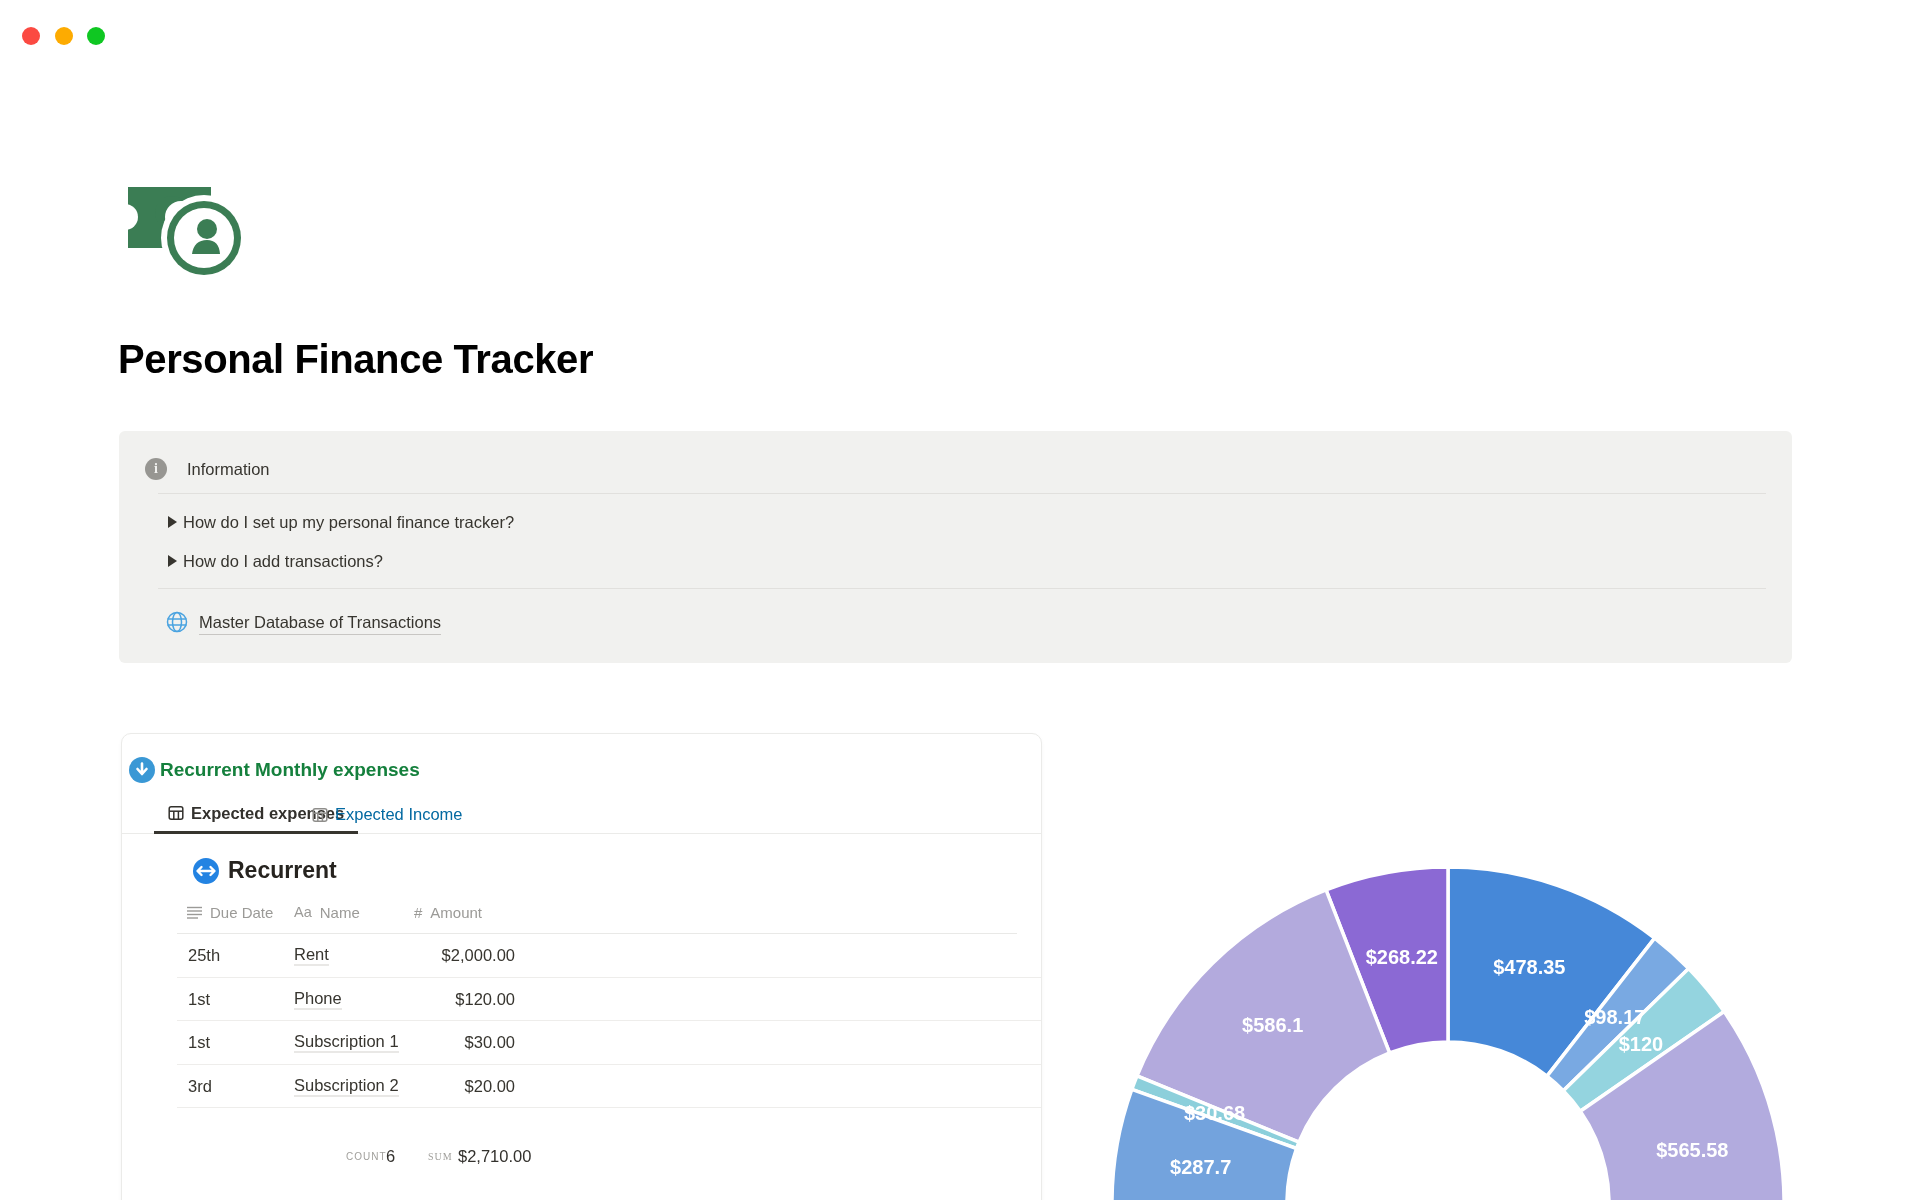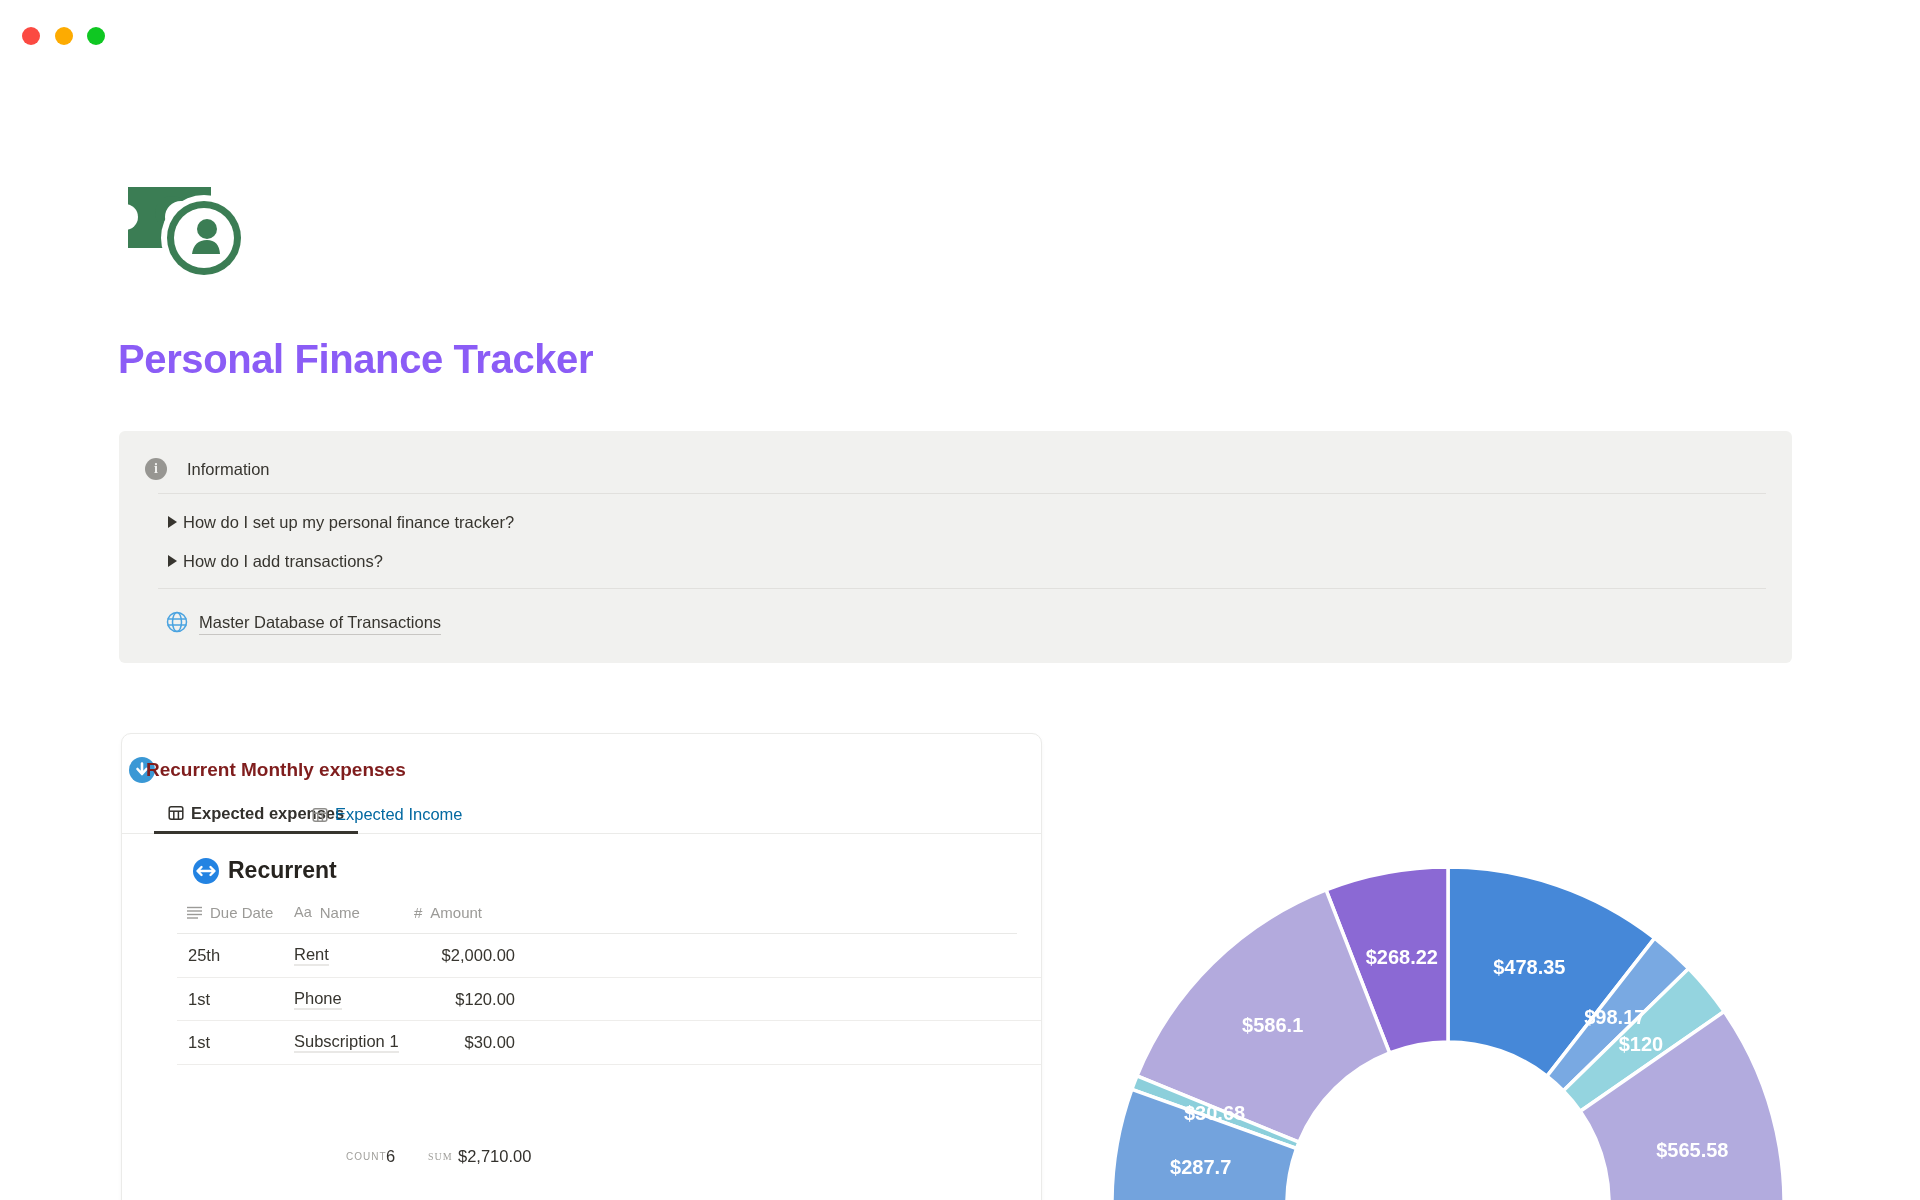--- a/index.html
+++ b/index.html
@@ -8,38 +8,38 @@
   .abs { position:absolute; }
   #stage { position:relative; width:1920px; height:1200px; background:#fff; overflow:hidden; }
 
   
   .dot { width:18px; height:18px; border-radius:50%; top:27px; }
 
   
   #page-icon { left:104px; top:176px; width:150px; height:105px; }
 
   
-  #page-title { left:118px; top:337px; font-size:40px; font-weight:700; color:#8b5cf6; letter-spacing:-0.4px; }
+  #page-title { left:118px; top:337px; font-size:40px; font-weight:700; color:#000000; letter-spacing:-0.4px; }
 
   
   #callout { left:119px; top:431px; width:1673px; height:232px; background:#f1f1ef; border-radius:6px; }
   .co-row { position:absolute; font-size:16.5px; color:#37352f; }
   .co-divider { position:absolute; left:39px; right:26px; height:1px; background:#e1e0dd; }
   #info-icon { left:26px; top:27px; width:22px; height:22px; border-radius:50%; background:#979692;
     color:#f1f1ef; font-size:14px; font-weight:700; text-align:center; line-height:22px; font-family:"Liberation Serif",serif; }
   .tog-arrow { position:absolute; width:0; height:0; border-left:9px solid #37352f;
     border-top:6px solid transparent; border-bottom:6px solid transparent; }
   .link-label { border-bottom:1px solid #c8c6c3; padding-bottom:2px; font-weight:500; }
 
   
   #card { left:121px; top:733px; width:921px; height:480px; background:#fff;
     border:1px solid #ebebe9; border-radius:10px;
     box-shadow:0 2px 4px rgba(15,15,15,0.04); overflow:hidden; }
   .blue-badge { border-radius:50%; width:26px; height:26px; }
-  #card-title { left:24px; top:25px; font-size:19px; font-weight:600; color:#7f1d1d; }
+  #card-title { left:38px; top:25px; font-size:19px; font-weight:600; color:#15803d; }
   #tabs-row { left:0; top:61px; width:100%; height:39px; border-bottom:1px solid #ebebe9; }
   .tab { position:absolute; top:0; height:39px; display:flex; align-items:center; gap:7px;
     padding:0 14px; font-size:16.5px; }
   .tab.active { color:#33312d; font-weight:700; border-bottom:3px solid #37352f; }
   .tab.inactive { color:#0369a1; font-weight:500; }
   #section-row { left:71px; top:123px; display:flex; align-items:flex-end; gap:9px; }
   #section-title { font-size:23px; font-weight:700; color:#26231f; }
 
   .col-head { position:absolute; top:166px; height:24px; display:flex; align-items:center; gap:8px;
     color:#9b9a97; font-size:15px; }
@@ -185,20 +185,25 @@
         </div>
         <div class="trow">
           <span class="due">1st</span>
           <span class="name">Phone</span>
           <span class="amt">$120.00</span>
         </div>
         <div class="trow">
           <span class="due">1st</span>
           <span class="name">Subscription 1</span>
           <span class="amt">$30.00</span>
+        </div>
+        <div class="trow">
+          <span class="due">3rd</span>
+          <span class="name">Subscription 2</span>
+          <span class="amt">$20.00</span>
         </div>
       </div>
 
     <div class="abs" id="table-footer">
       <span class="foot-label" style="left:224px;">COUNT</span>
       <span class="foot-value" style="left:264px;">6</span>
       <span class="foot-label" style="left:306px;font-family:Liberation Serif, serif;">SUM</span>
       <span class="foot-value" style="left:336px;">$2,710.00</span>
     </div>
   </div>

